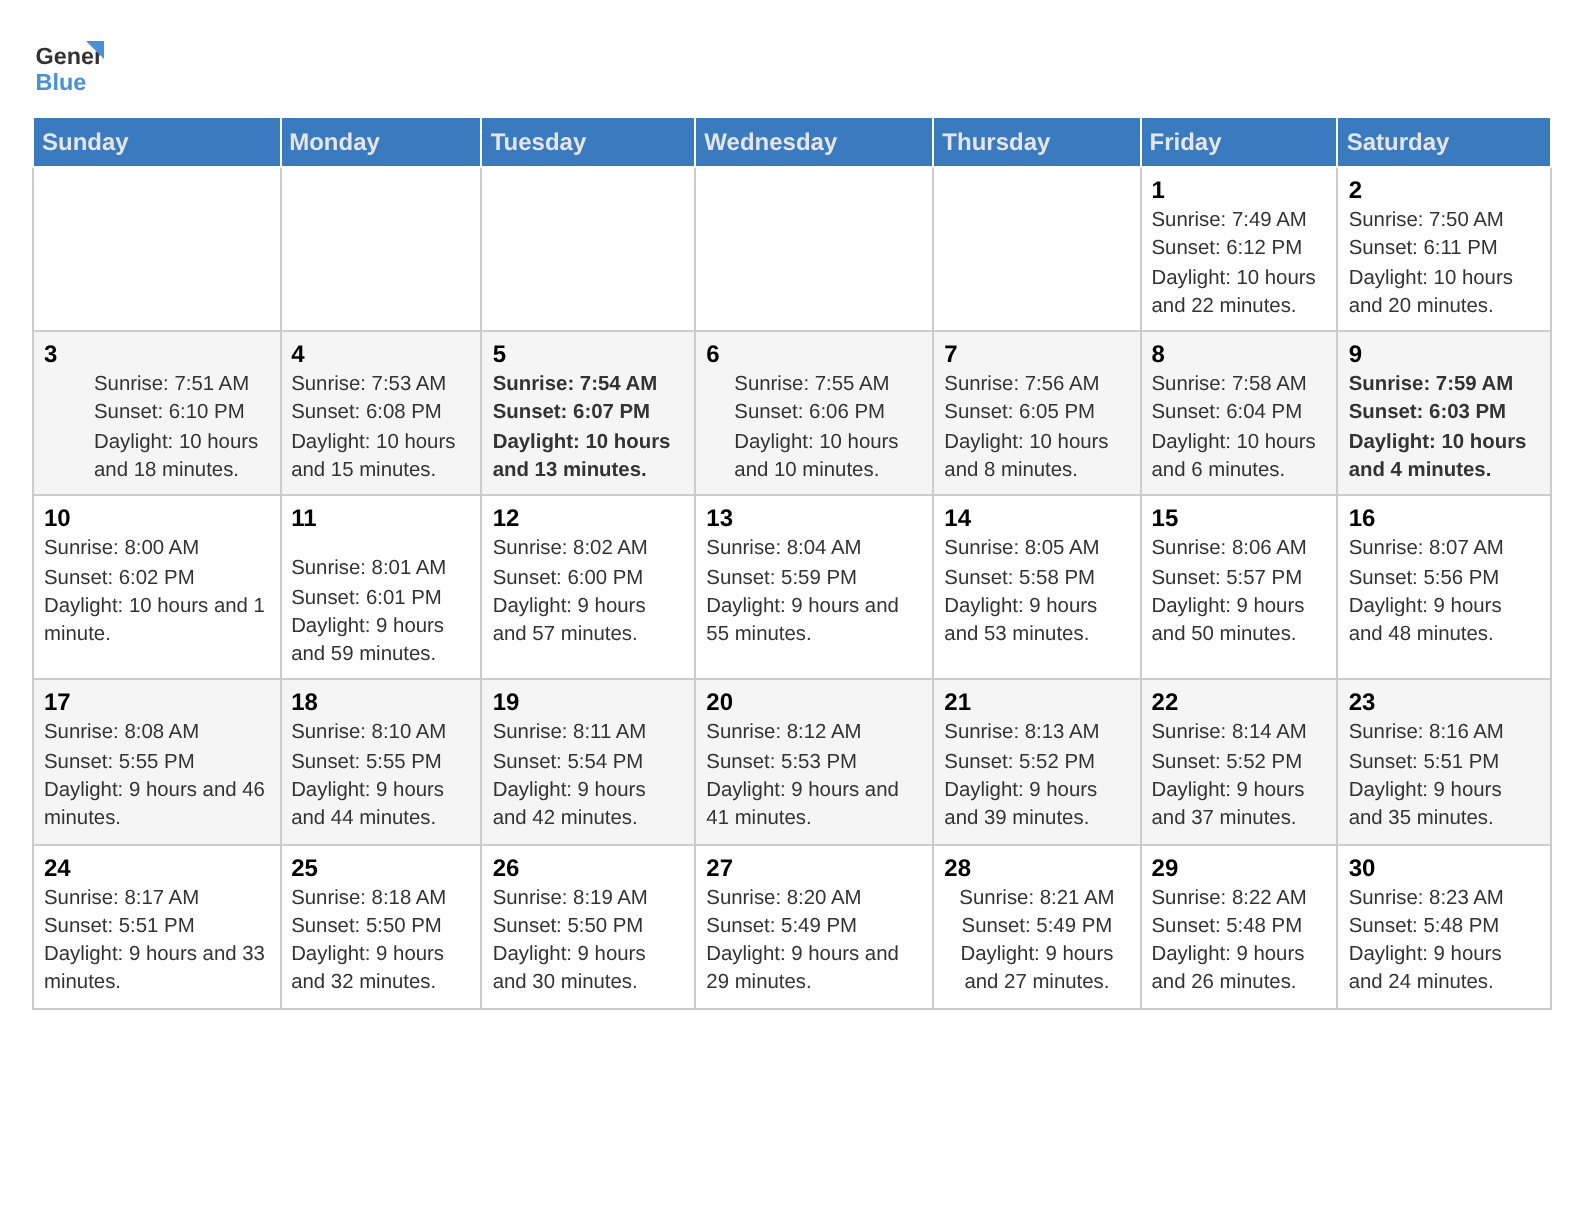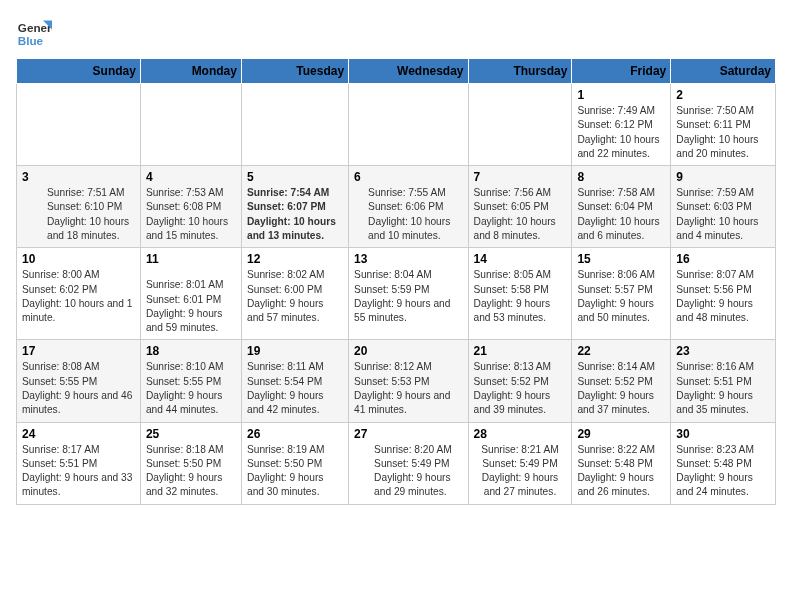--- a/index.html
+++ b/index.html
@@ -37,23 +37,23 @@
       font-size: 15px;
       color: #444;
     }
     table {
       width: 100%;
       border-collapse: collapse;
       font-size: 10.5px;
     }
     thead tr th {
       background: #3a7abf;
-      color: #000000;
+      color: #e5e5e5;
       padding: 5px 4px;
-      text-align: right;
+      text-align: left;
       font-size: 12px;
       border: 1px solid #fff;
     }
     tbody tr td {
       border: 1px solid #ccc;
       vertical-align: top;
       padding: 4px 5px;
       min-height: 80px;
       height: 80px;
       background: #fff;
@@ -155,21 +155,21 @@
 Daylight: 10 hours and 8 minutes.</div>
         </td>
         <td>
           <span class="day-num">8</span>
           <div class="day-info" style="white-space: pre-line;">Sunrise: 7:58 AM
 Sunset: 6:04 PM
 Daylight: 10 hours and 6 minutes.</div>
         </td>
         <td>
           <span class="day-num">9</span>
-          <div class="day-info" style="white-space: pre-line;">Sunrise: 7:59 AM
+          <div class="day-info" style="white-space: pre-line; font-weight: bold;">Sunrise: 7:59 AM
 Sunset: 6:03 PM
 Daylight: 10 hours and 4 minutes.</div>
         </td>
       </tr>
       <tr>
         <td>
           <span class="day-num">10</span>
           <div class="day-info" style="white-space: pre-line;">Sunrise: 8:00 AM
 Sunset: 6:02 PM
 Daylight: 10 hours and 1 minute.</div>
@@ -269,21 +269,21 @@
 Daylight: 9 hours and 32 minutes.</div>
         </td>
         <td>
           <span class="day-num">26</span>
           <div class="day-info" style="white-space: pre-line;">Sunrise: 8:19 AM
 Sunset: 5:50 PM
 Daylight: 9 hours and 30 minutes.</div>
         </td>
         <td>
           <span class="day-num">27</span>
-          <div class="day-info" style="white-space: pre-line; margin-left: 20px;">Sunrise: 8:20 AM
+          <div class="day-info" style="white-space: pre-line;">Sunrise: 8:20 AM
 Sunset: 5:49 PM
 Daylight: 9 hours and 29 minutes.</div>
         </td>
         <td>
           <span class="day-num">28</span>
           <div class="day-info" style="white-space: pre-line; text-align: center;">Sunrise: 8:21 AM
 Sunset: 5:49 PM
 Daylight: 9 hours and 27 minutes.</div>
         </td>
         <td>

